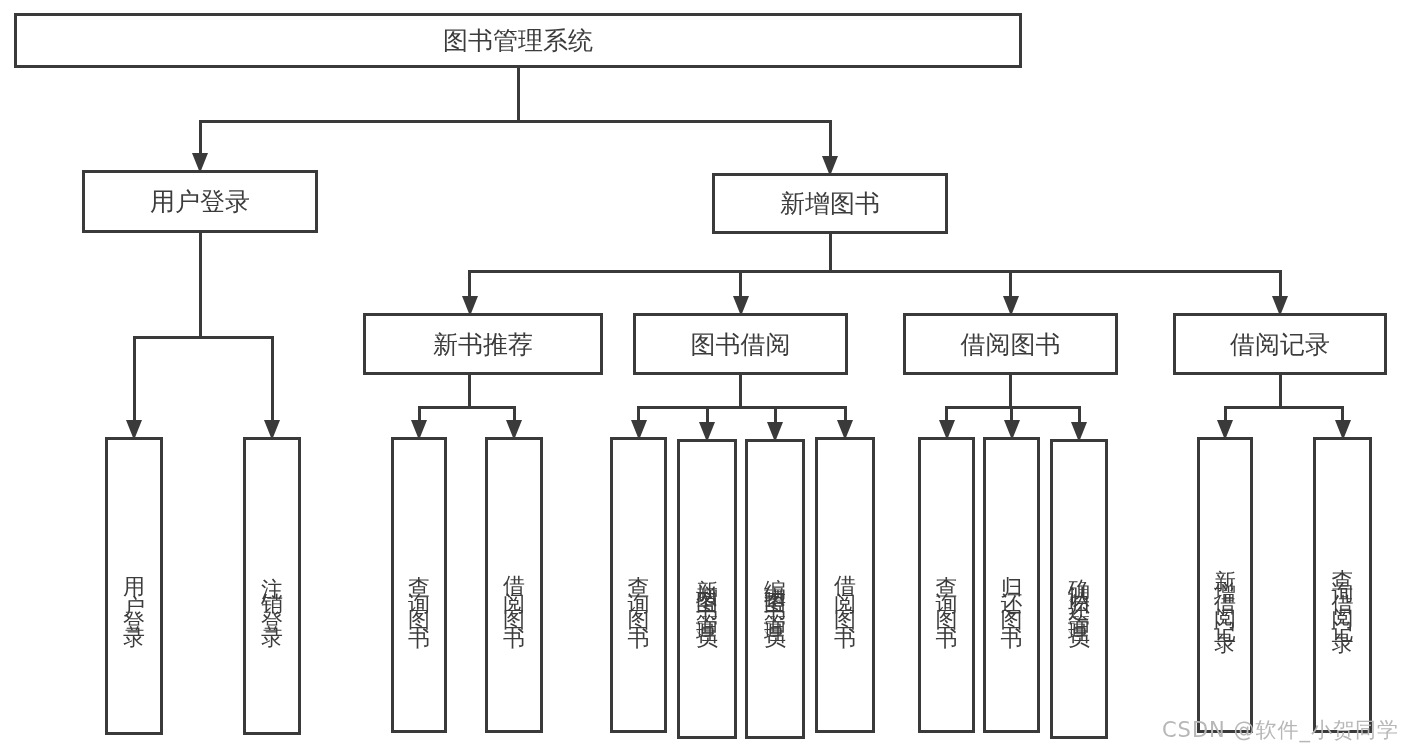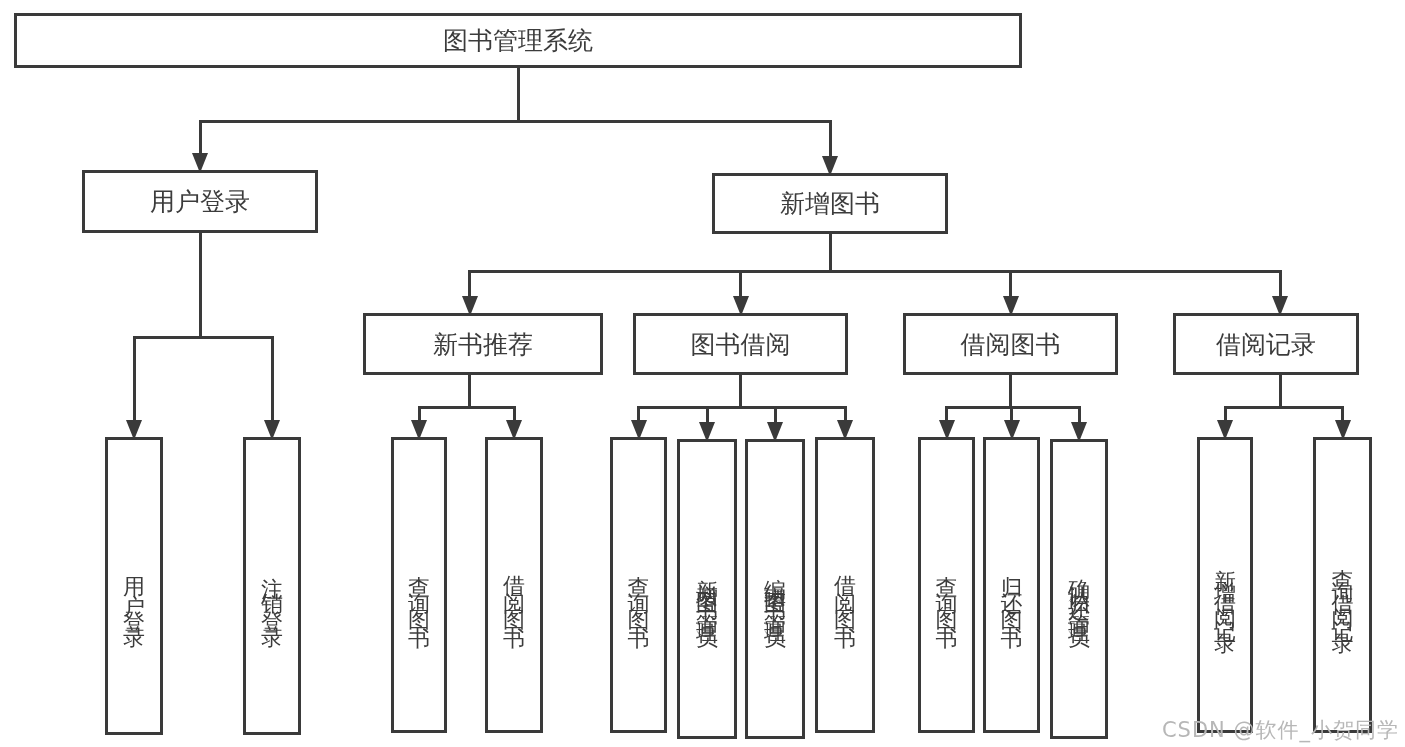--- a/index.html
+++ b/index.html
@@ -125,21 +125,21 @@
     <div class="line" style="left: 945px; top: 406px; width: 135.5px; height: 3px;"></div>
     <div class="line" style="left: 945px; top: 406px; width: 3px; height: 15px;"></div>
     <div class="arrow" style="left: 938.5px; top: 420px;"></div>
     <div class="line" style="left: 1010px; top: 406px; width: 3px; height: 15px;"></div>
     <div class="arrow" style="left: 1003.5px; top: 420px;"></div>
     <div class="line" style="left: 1077.5px; top: 406px; width: 3px; height: 17px;"></div>
     <div class="arrow" style="left: 1071px; top: 422px;"></div>
     <div class="node vertical v-s" style="left: 918px; top: 437px; width: 57px; height: 296px;">查询图书</div>
     <div class="node vertical v-s" style="left: 983px; top: 437px; width: 57px; height: 296px;">归还图书</div>
     <div class="node vertical v-l" style="left: 1050px; top: 439px; width: 58px; height: 300px;">确认归还（管理员）</div>
-    <div class="node" style="left: 1173px; top: 313px; width: 186px; height: 62px;">借阅记录</div>
+    <div class="node" style="left: 1173px; top: 313px; width: 214px; height: 62px;">借阅记录</div>
     <div class="line" style="left: 1278.5px; top: 375px; width: 3px; height: 34px;"></div>
     <div class="line" style="left: 1223.5px; top: 406px; width: 120.5px; height: 3px;"></div>
     <div class="line" style="left: 1223.5px; top: 406px; width: 3px; height: 15px;"></div>
     <div class="arrow" style="left: 1217px; top: 420px;"></div>
     <div class="line" style="left: 1341px; top: 406px; width: 3px; height: 15px;"></div>
     <div class="arrow" style="left: 1334.5px; top: 420px;"></div>
     <div class="node vertical v-m" style="left: 1197px; top: 437px; width: 56px; height: 296px;">新增借阅记录</div>
     <div class="node vertical v-m" style="left: 1313px; top: 437px; width: 59px; height: 296px;">查询借阅记录</div>
   </div>
 

